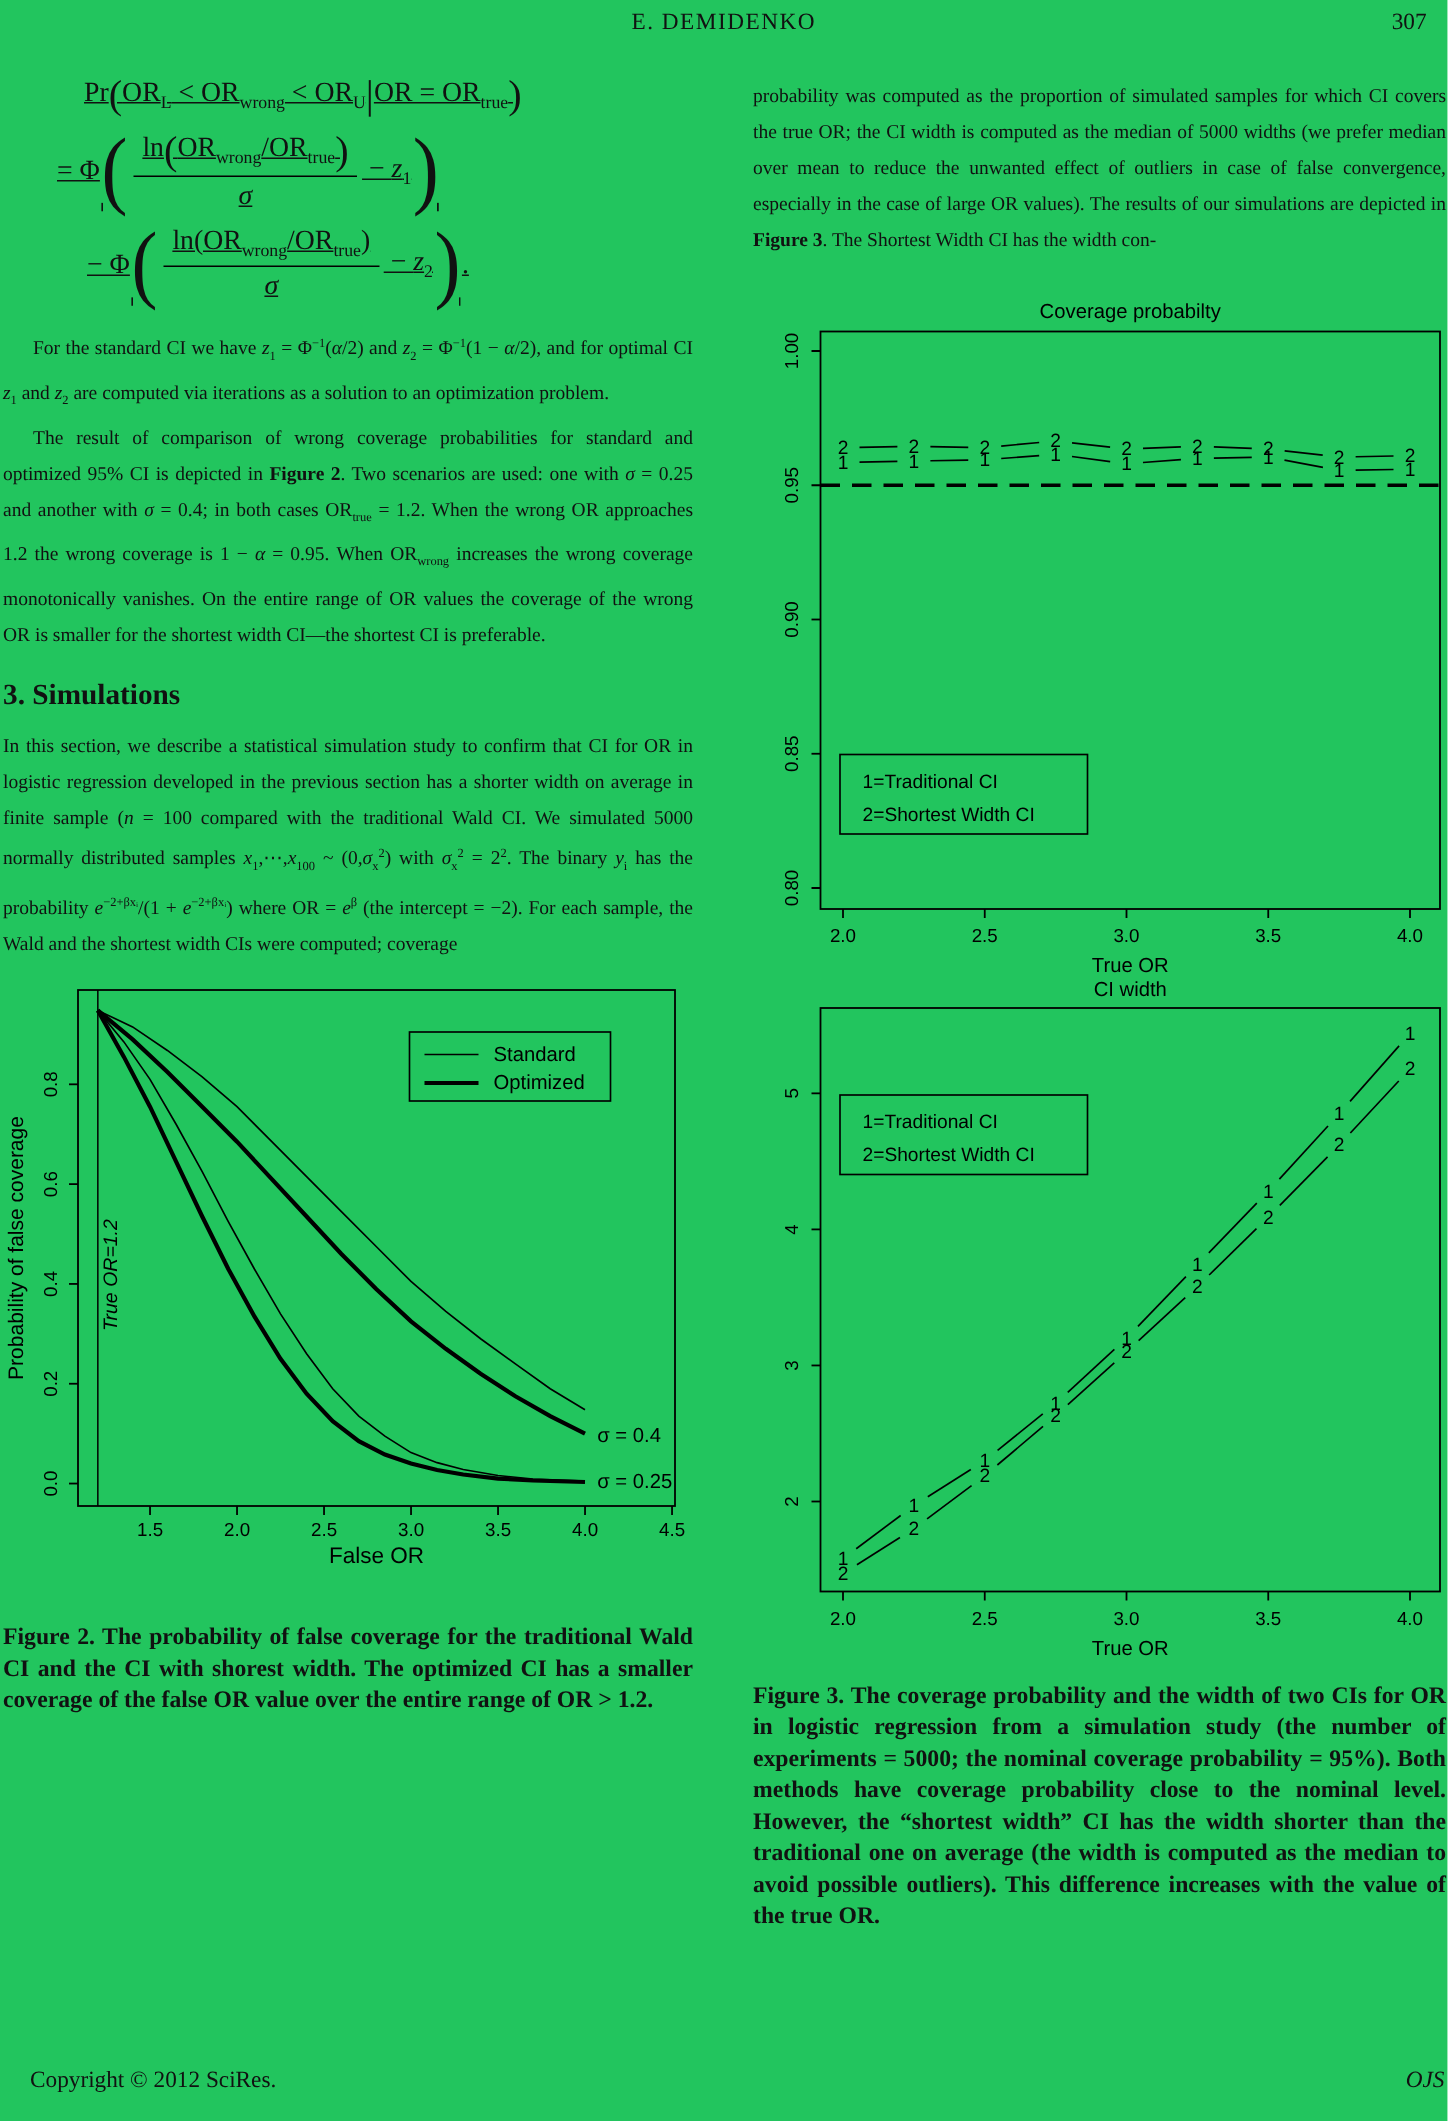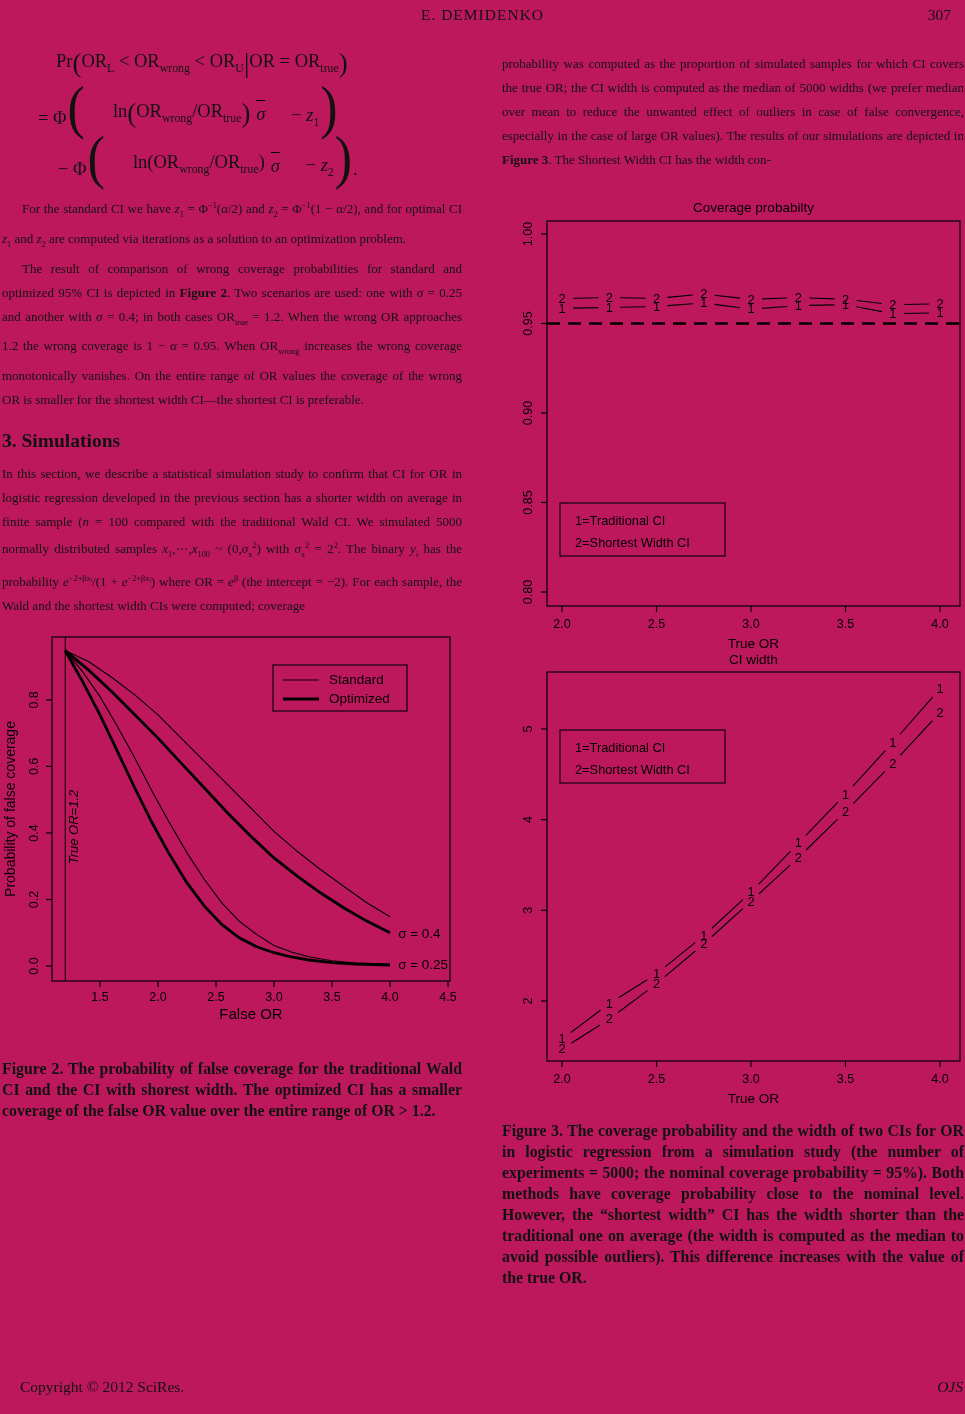--- a/index.html
+++ b/index.html
@@ -1,39 +1,39 @@
 <!DOCTYPE html>
 <html><head>
 <meta charset="utf-8">
 <style>
   html,body{margin:0;padding:0;background:#fff;}
-  .page{position:relative;width:965px;height:1414px;background:#be185d;overflow:hidden;
+  .page{position:relative;width:965px;height:1414px;background:#22c55e;overflow:hidden;
         font-family:"Liberation Serif","DejaVu Serif",serif;color:#111;}
   
   .hdr{position:absolute;top:6px;left:0;width:100%;font-size:15.5px;}
   .hdr .author{display:block;text-align:center;letter-spacing:1px;}
   .hdr .pageno{position:absolute;top:0;right:14px;}
   
   .col-left{position:absolute;top:0;left:2px;width:460px;}
   .col-right{position:absolute;top:0;left:502px;width:462px;}
   .para{font-size:13px;line-height:24px;text-align:justify;margin:0;}
   .para.indent{text-indent:20px;}
   sub{font-size:64%;}
   sup{font-size:64%;}
   
   .equation{margin-top:50px;font-size:18.5px;}
-  .eq-line{display:flex;align-items:flex-end;}
+  .eq-line{display:flex;align-items:center;text-decoration:underline;}
   .eq-l1{margin-left:54px;margin-bottom:10px;}
   .eq-l2{margin-left:36px;margin-bottom:8px;}
   .eq-l3{margin-left:56px;}
   .row{white-space:pre;}
   .bigp{font-size:52px;font-weight:300;line-height:0.82;transform:scaleY(1.12);padding:0 1px;
         font-family:"Liberation Serif","DejaVu Serif",serif;}
   .midp{font-size:1.45em;font-weight:300;line-height:1;vertical-align:-0.18em;}
-  .frac{display:inline-flex;flex-direction:row;align-items:center;text-align:center;margin:0 21px;}
+  .frac{display:inline-flex;flex-direction:column;align-items:center;text-align:center;margin:0 3px;}
   .frac .num{padding:0 6px 3px;white-space:pre;}
   .frac .den{border-top:1.4px solid #000;align-self:stretch;padding:3px 0 1px;white-space:pre;}
   
   .sec-head{font-size:19.5px;font-weight:bold;margin:18px 0 10px 0;}
   
   .figsvg{display:block;}
   .caption{font-size:15.8px;font-weight:bold;line-height:21px;text-align:justify;margin-top:26px;}
   #fig2wrap{margin-top:14px;}
   #fig3wrap{margin-top:24px;}
   

